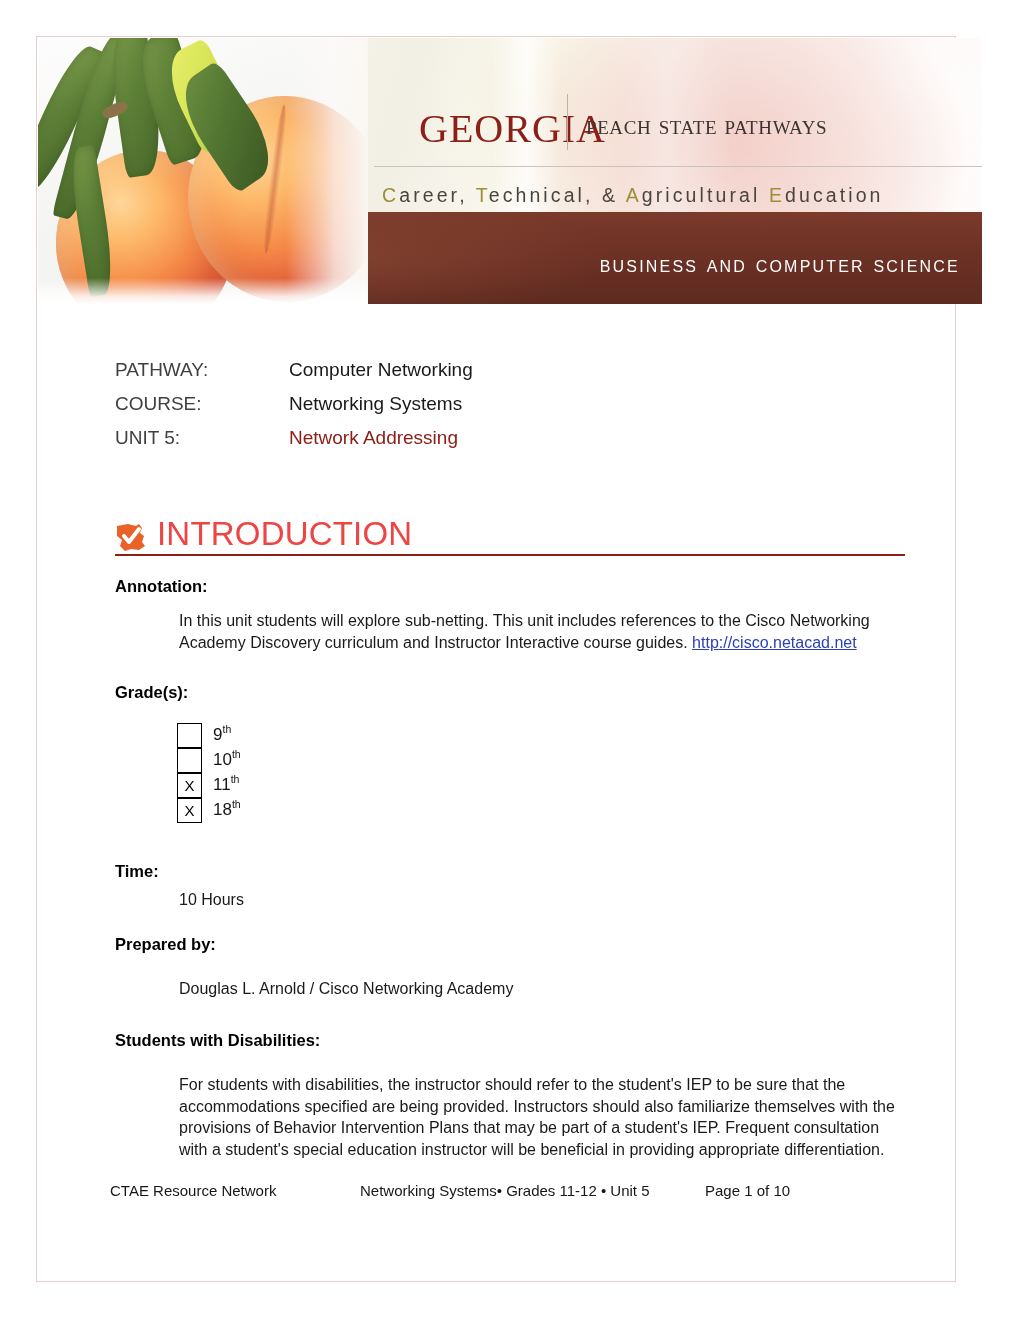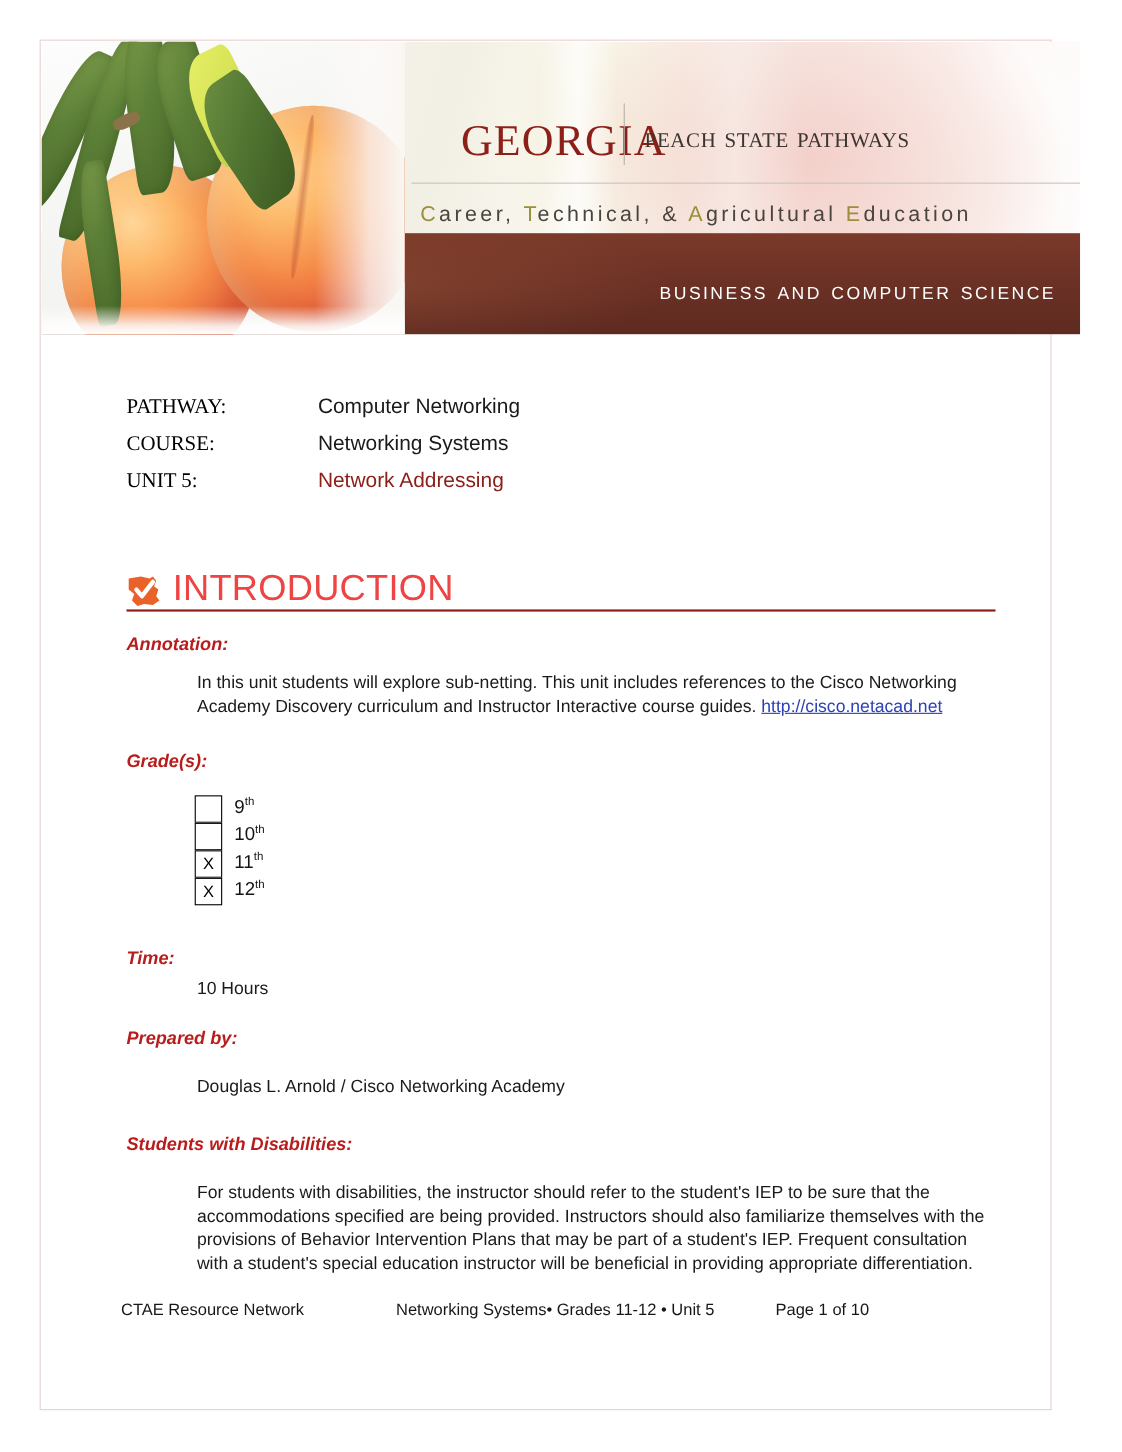--- a/index.html
+++ b/index.html
@@ -240,23 +240,22 @@
     width: 790px;
   }
 
   .meta-row {
     display: flex;
     line-height: 34px;
     font-size: 19px;
   }
   .meta-label {
     width: 174px;
-    color: #000000;
+    color: #404040;
     flex: 0 0 174px;
-    font-family: Liberation Serif, serif;
   }
   .meta-value { color: #1a1a1a; }
   .meta-value.accent { color: #8c2019; }
 
   .section-head-wrap {
     position: relative;
     margin-top: 62px;
     height: 42px;
   }
   .ga-icon {
@@ -278,25 +277,24 @@
   .section-rule {
     position: absolute;
     left: 0;
     top: 37px;
     width: 790px;
     height: 2px;
     background: #8c2019;
   }
 
   .field-label {
-    color: #b91c1c;
+    color: #000000;
     font-weight: bold;
     font-size: 16.5px;
     margin-top: 18px;
-    font-style: italic;
   }
 
   .field-body {
     margin-left: 64px;
     margin-top: 14px;
     font-size: 16px;
     color: #1a1a1a;
     line-height: 21.5px;
   }
   .field-body.small-gap { margin-top: 8px; }
@@ -432,21 +430,21 @@
       <div class="grade-row">
         <span class="cbox"></span>
         <span class="grade-label"><span>10</span><sup>th</sup></span>
       </div>
       <div class="grade-row">
         <span class="cbox">X</span>
         <span class="grade-label"><span>11</span><sup>th</sup></span>
       </div>
       <div class="grade-row">
         <span class="cbox">X</span>
-        <span class="grade-label"><span>12</span><sup>th</sup></span>
+        <span class="grade-label"><span>18</span><sup>th</sup></span>
       </div>
     </div>
 
     <div class="field-label" style="margin-top:38px;">Time:</div>
     <div class="field-body small-gap">10 Hours</div>
 
     <div class="field-label" style="margin-top:24px;">Prepared by:</div>
     <div class="field-body" style="margin-top:24px;">Douglas L. Arnold / Cisco Networking Academy</div>
 
     <div class="field-label" style="margin-top:32px;">Students with Disabilities:</div>

